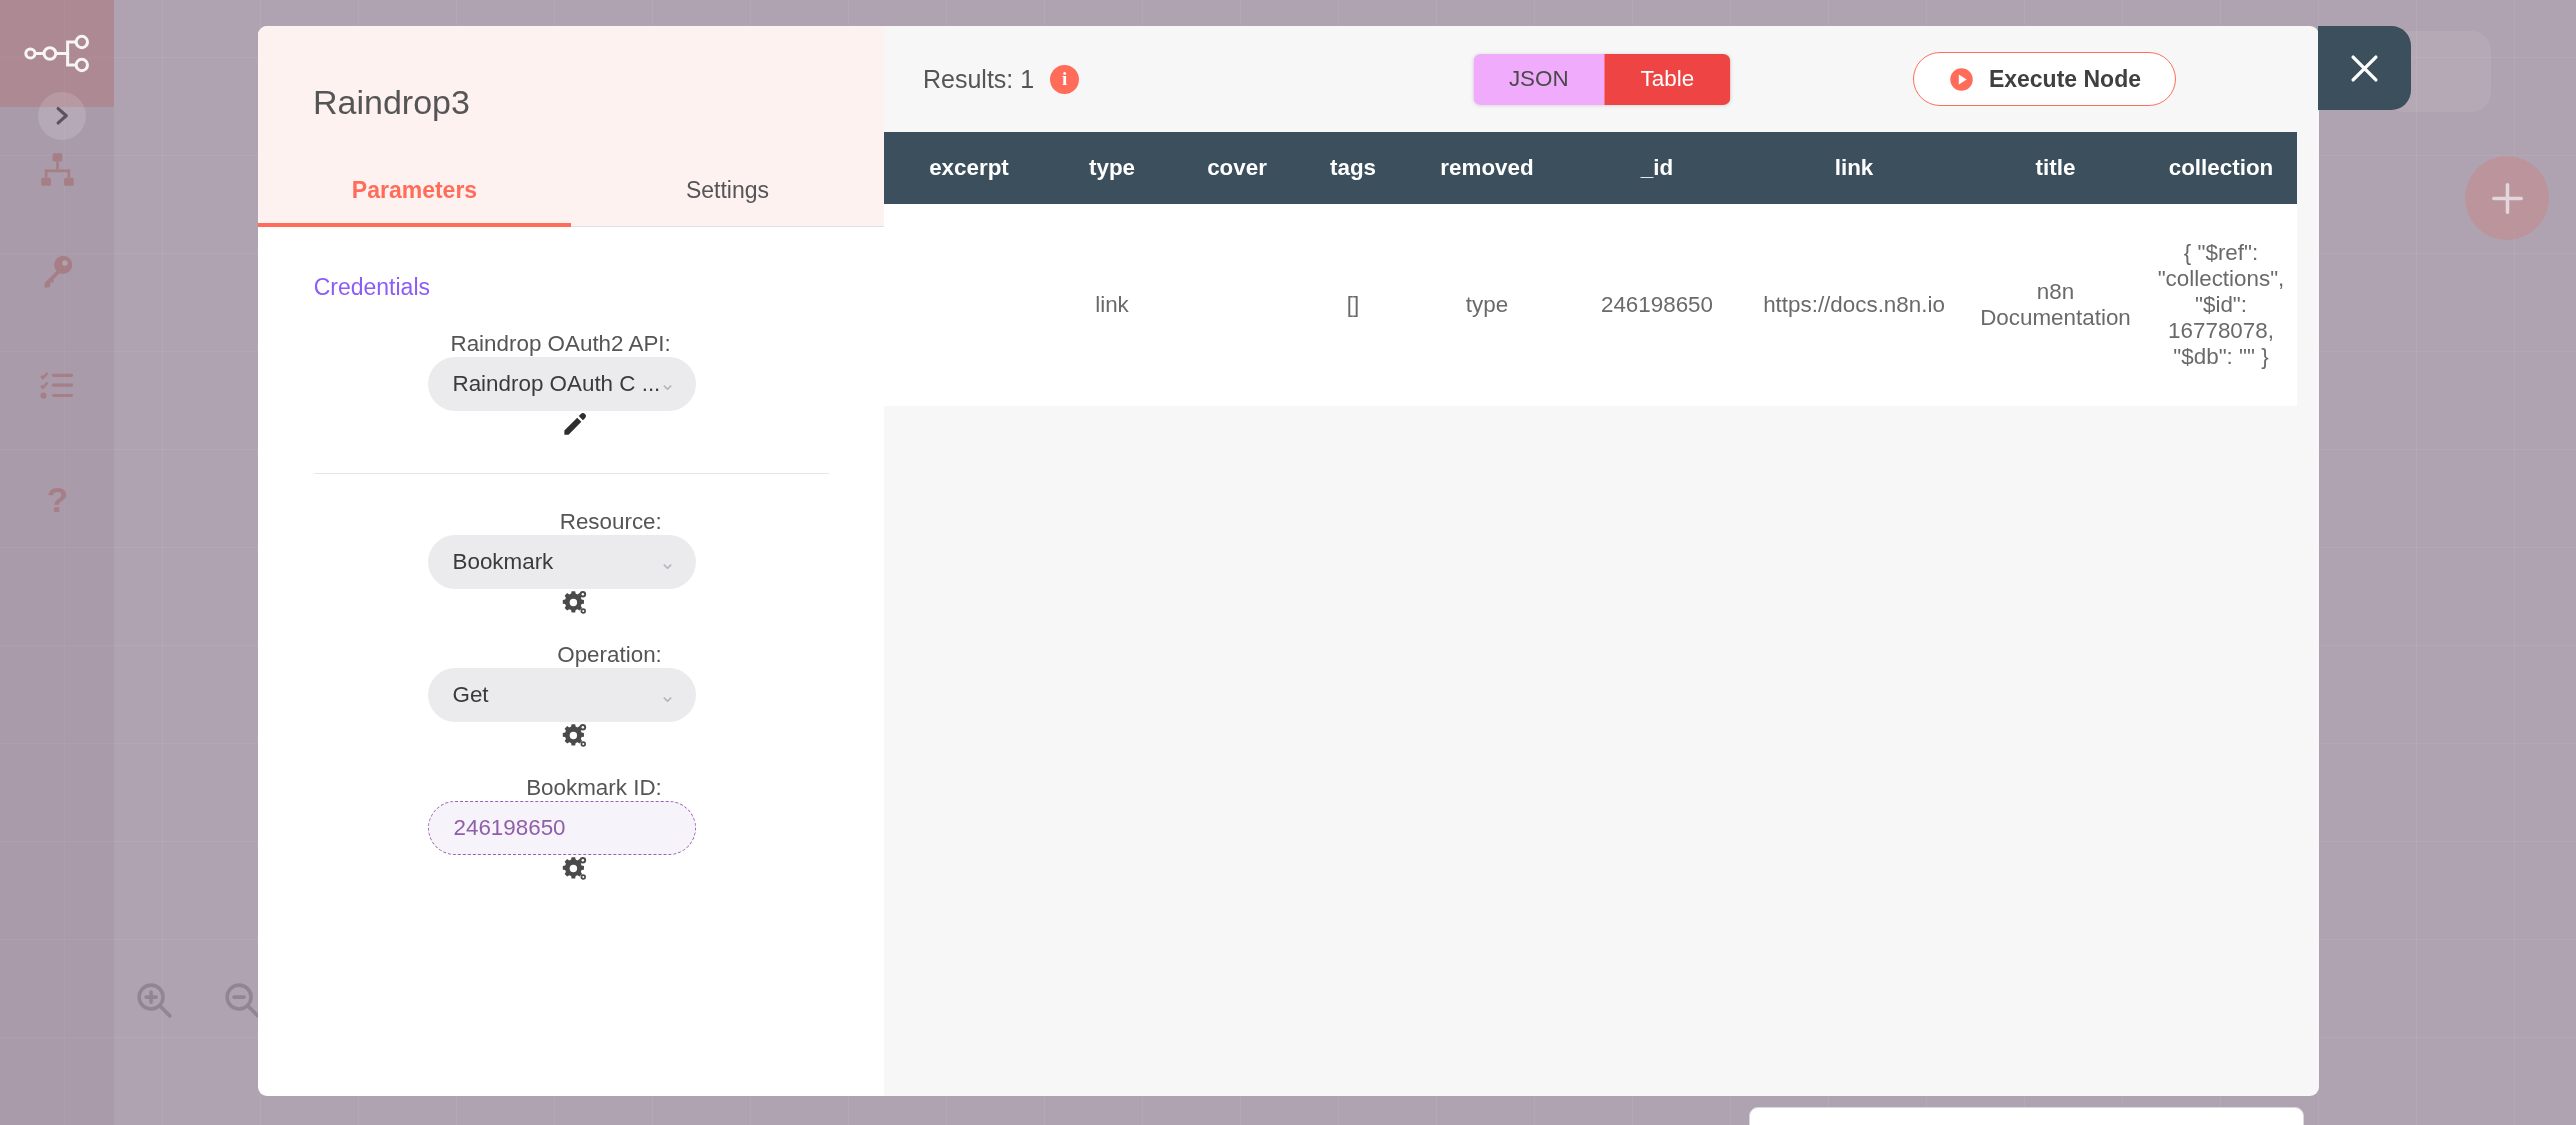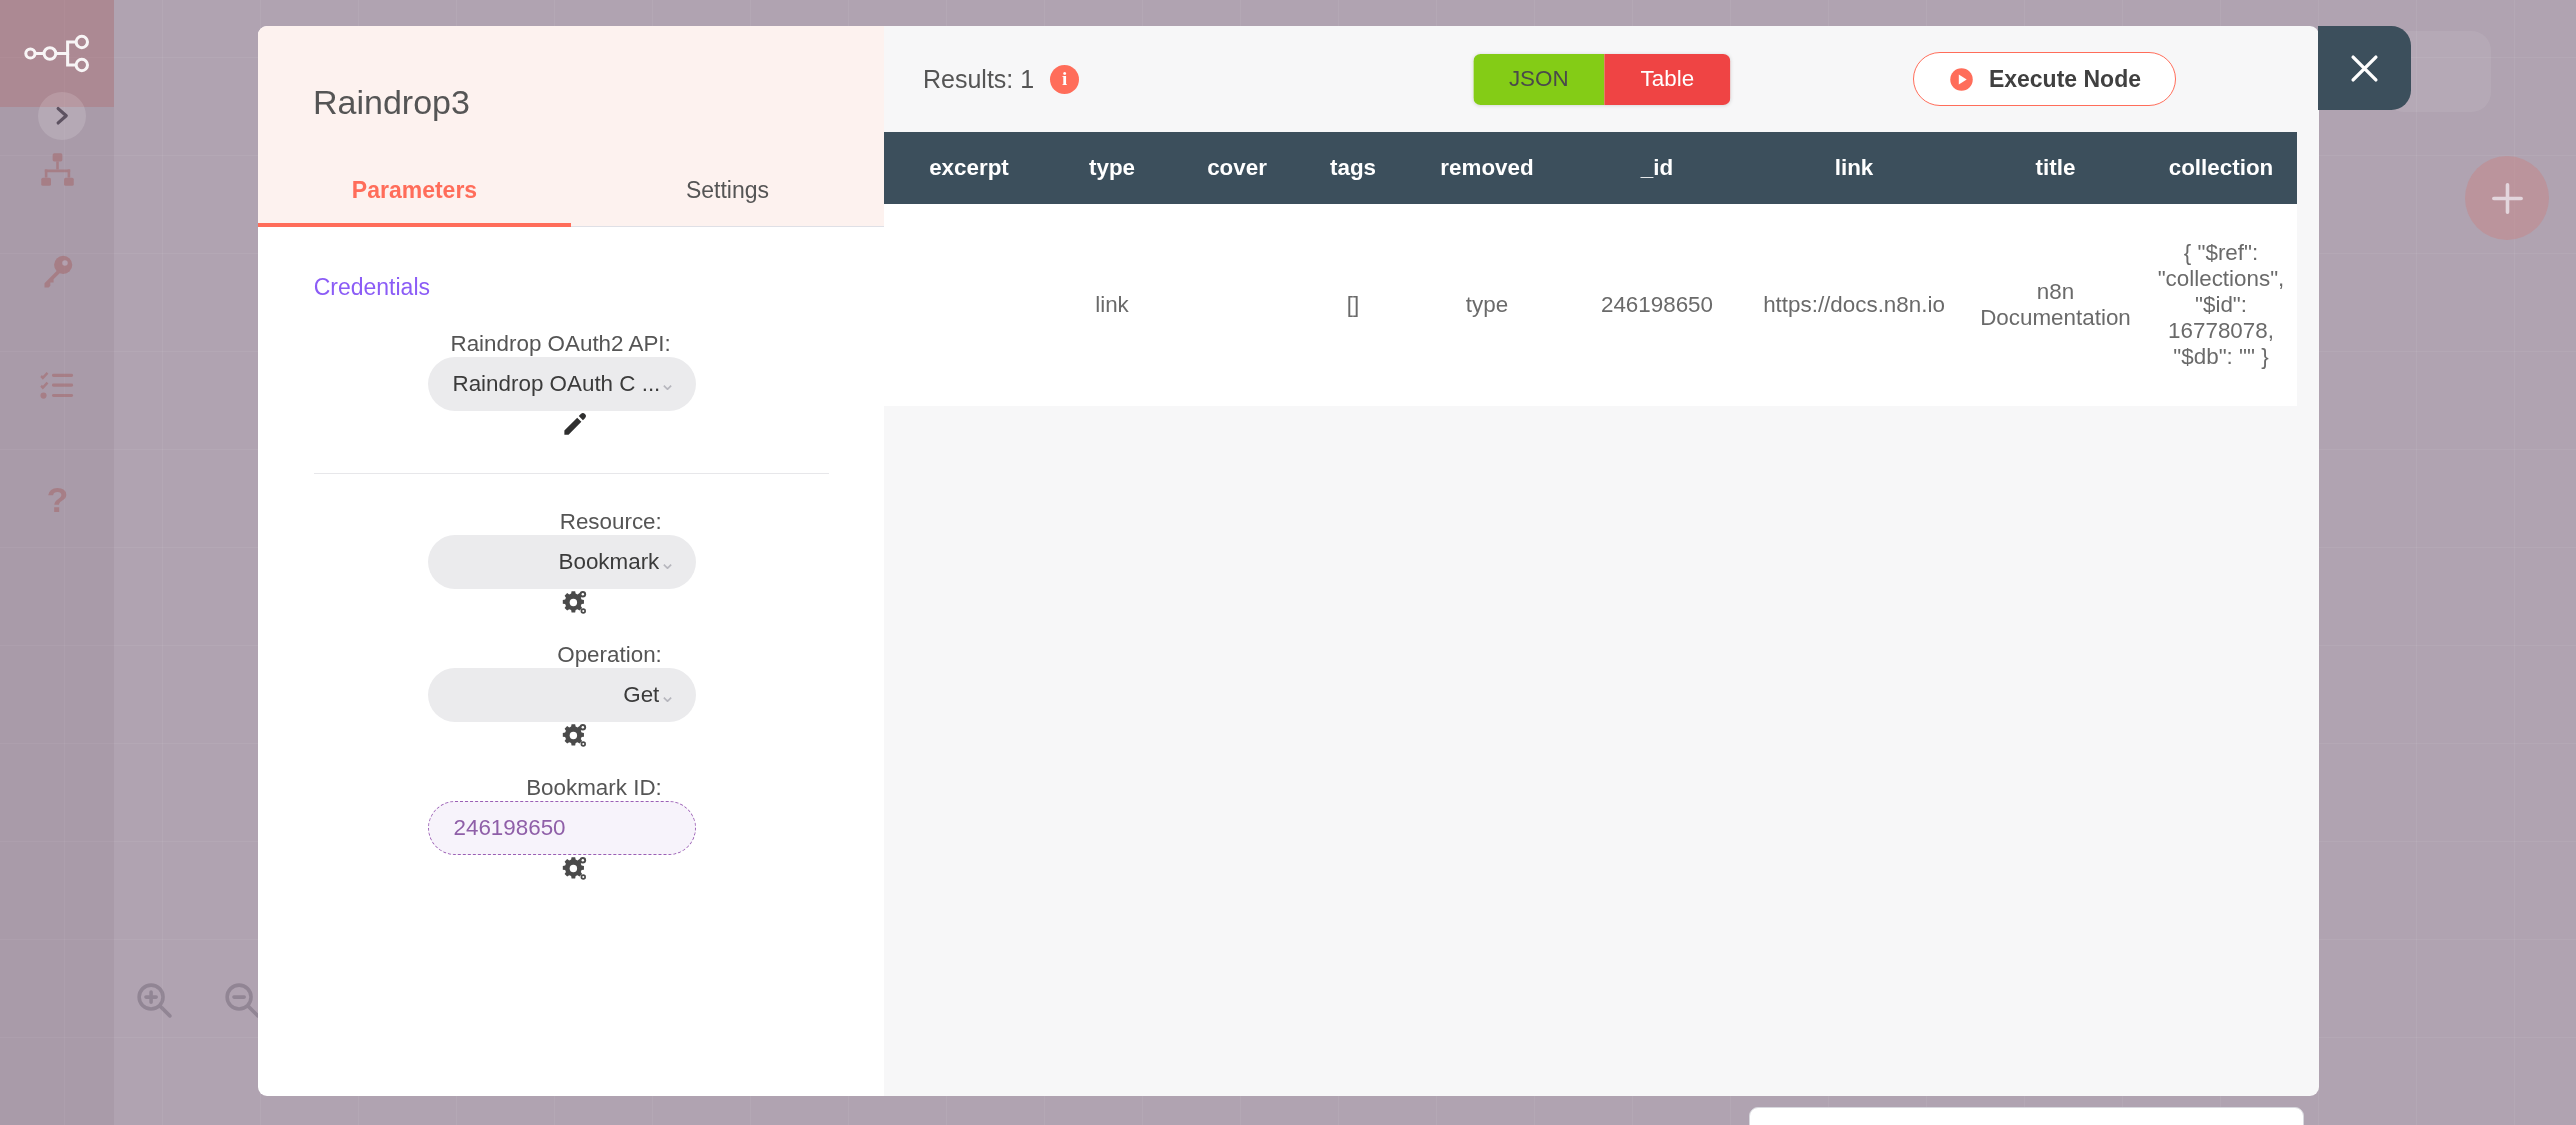--- a/index.html
+++ b/index.html
@@ -180,21 +180,20 @@
 
   .select-box {
     width: 268px;
     height: 54px;
     background: #ebebed;
     border-radius: 27px;
     display: flex;
     align-items: center;
     padding: 0 19.7px 0 25px;
     cursor: pointer;
-    text-align: right;
   }
   .select-value {
     flex: 1;
     font-size: 22.4px;
     color: #3b3b3b;
     white-space: nowrap;
     overflow: hidden;
   }
   .chev { color: #b6b6bd; font-size: 19.7px; line-height: 1; }
 
@@ -258,21 +257,21 @@
     left: 50%;
     transform: translateX(-50%);
     display: flex;
     border-radius: 7.2px;
     overflow: hidden;
     box-shadow: 0 0.9px 3.6px rgba(0,0,0,0.12);
   }
   .toggle-seg {
     padding: 12.5px 36px;
     font-size: 22.4px;
-    background: #84cc16;
+    background: #f0abfc;
     color: #4a4a4a;
     cursor: pointer;
   }
   .toggle-seg.active {
     background: #ef4444;
     color: #fff;
   }
   #execute-node-btn {
     position: absolute;
     right: 143px;

